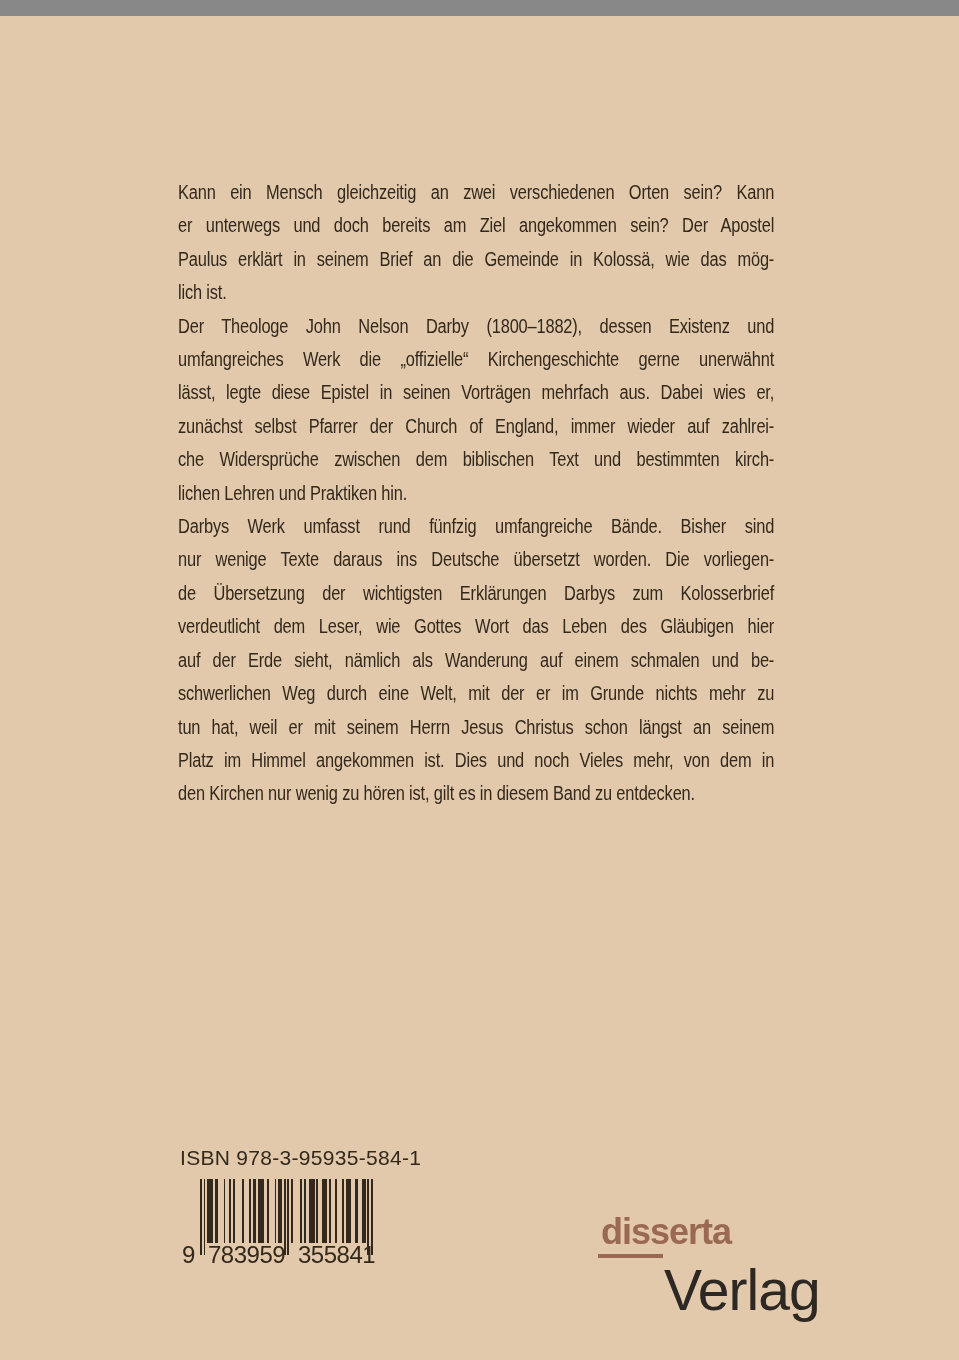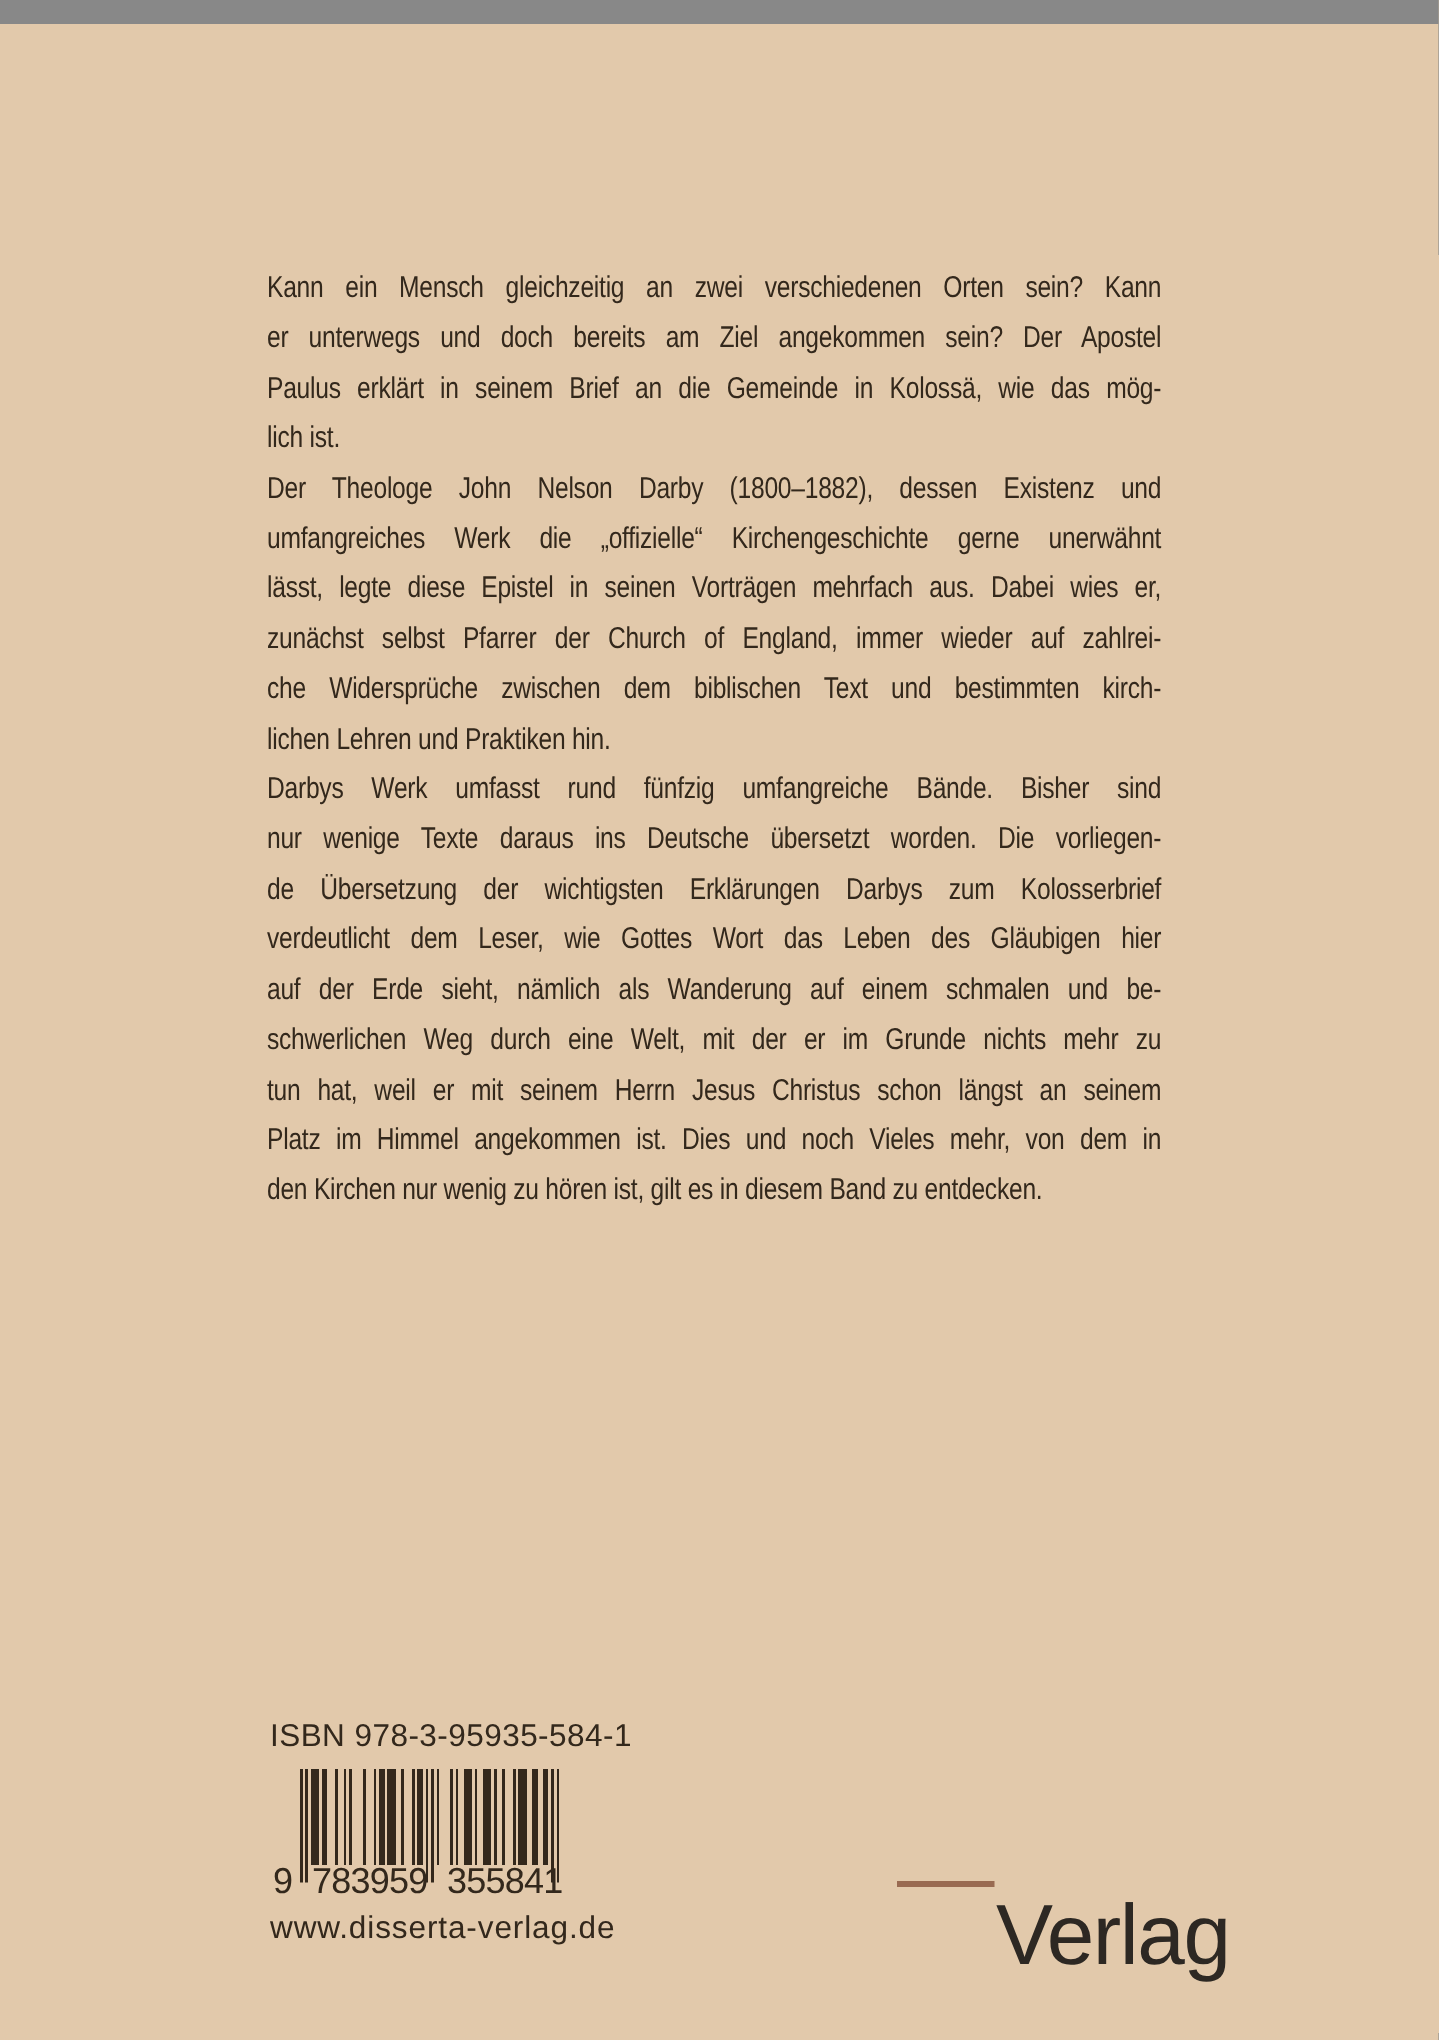--- a/index.html
+++ b/index.html
@@ -142,20 +142,20 @@
         <rect x="154.70" y="0" width="3.64" height="64" fill="#33281c"></rect>
         <rect x="161.98" y="0" width="3.64" height="64" fill="#33281c"></rect>
         <rect x="167.44" y="0" width="1.82" height="76" fill="#33281c"></rect>
         <rect x="171.08" y="0" width="1.82" height="76" fill="#33281c"></rect>
       </svg>
     <span class="bc-digit bc-d0">9</span>
     <span class="bc-digit bc-d1">783959</span>
     <span class="bc-digit bc-d2">355841</span>
   </div>
 
-  <div class="website-url">www.disserta-verlag.de</div>
 
   <div class="publisher-logo">
+    <span class="logo-name">disserta</span>
     <span class="logo-underline"></span>
     <span class="logo-type">Verlag</span>
   </div>
 
 </div>
 
 </body></html>

